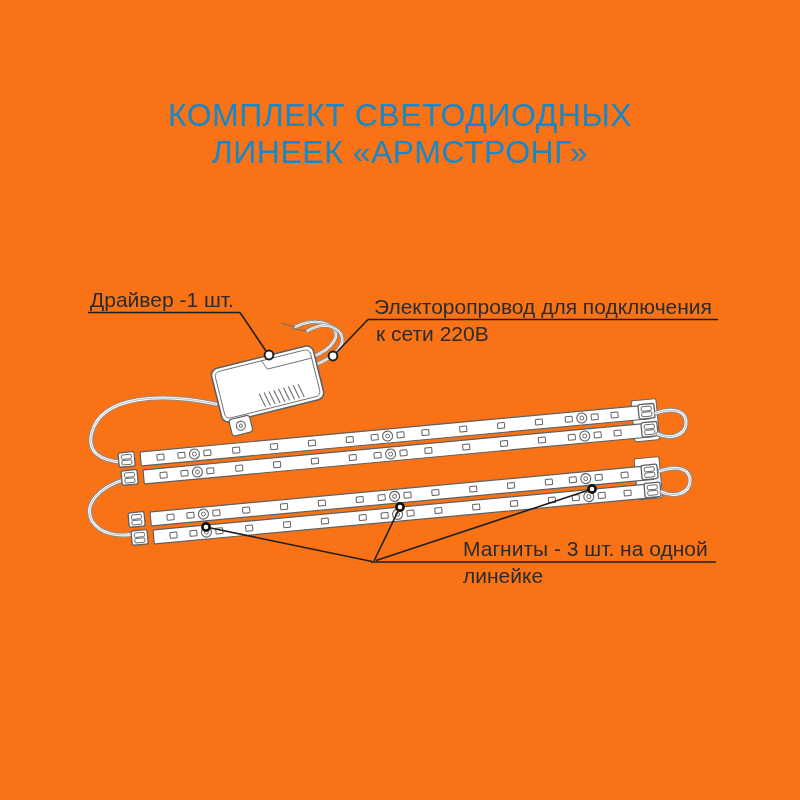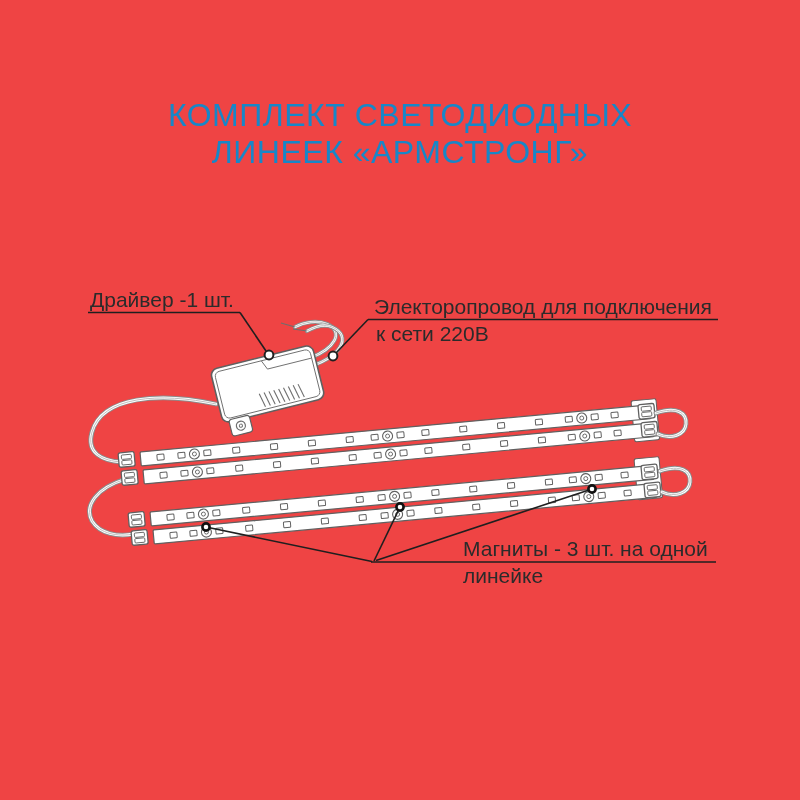--- a/index.html
+++ b/index.html
@@ -1,17 +1,17 @@
 <!DOCTYPE html>
 <html><head>
 <meta charset="utf-8">
 <style>
   html,body{margin:0;padding:0;background:#fff;}
   #page{
-    position:relative;width:800px;height:800px;background:#ef4444;overflow:hidden;
+    position:relative;width:800px;height:800px;background:#f97316;overflow:hidden;
     font-family:"Liberation Sans", sans-serif;
   }
   svg{position:absolute;left:0;top:0;}
   text{font-family:"Liberation Sans", sans-serif;}
   .title-line{font-size:32px;letter-spacing:.5px;}
   .label{font-size:21px;fill:#2b2b2b;}
   .leader{stroke:#1f1f1f;stroke-width:1.6;fill:none;}
   .underline{stroke:#1f1f1f;stroke-width:1.5;fill:none;}
   .dot{fill:#ffffff;stroke:#1f1f1f;stroke-width:2;}
   .dot-magnet{fill:#ffffff;stroke:#111111;stroke-width:2.6;}

